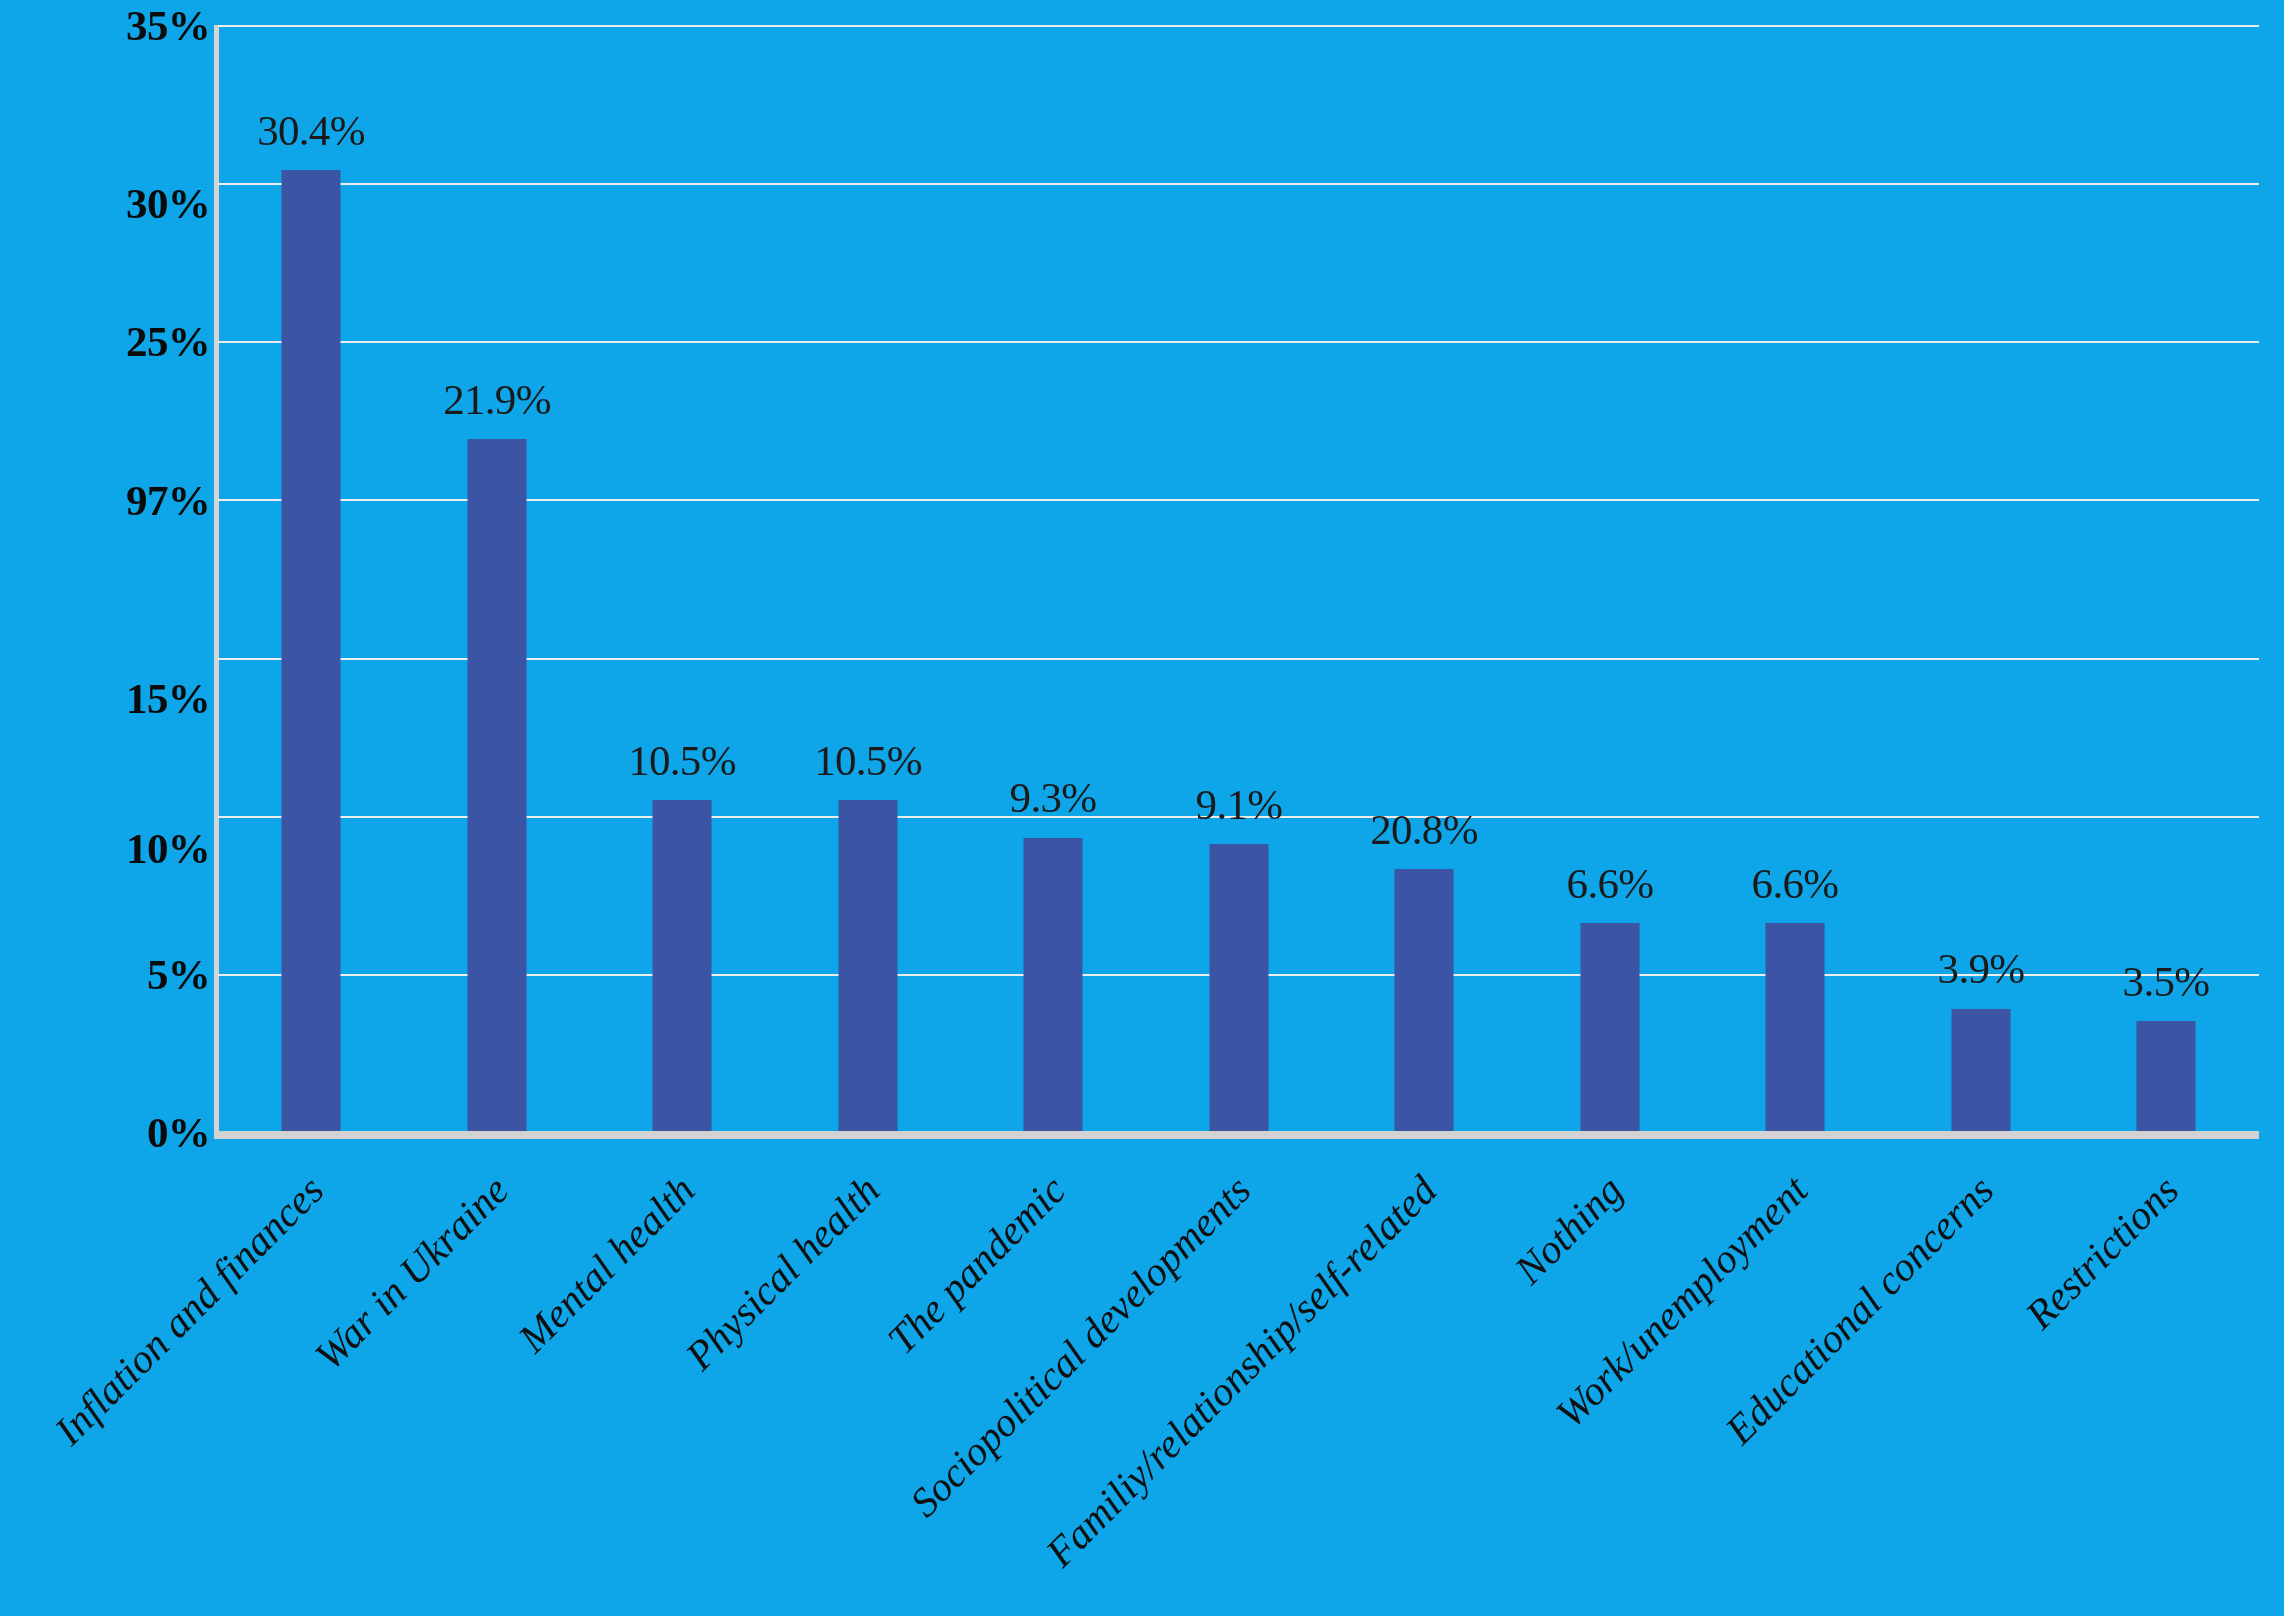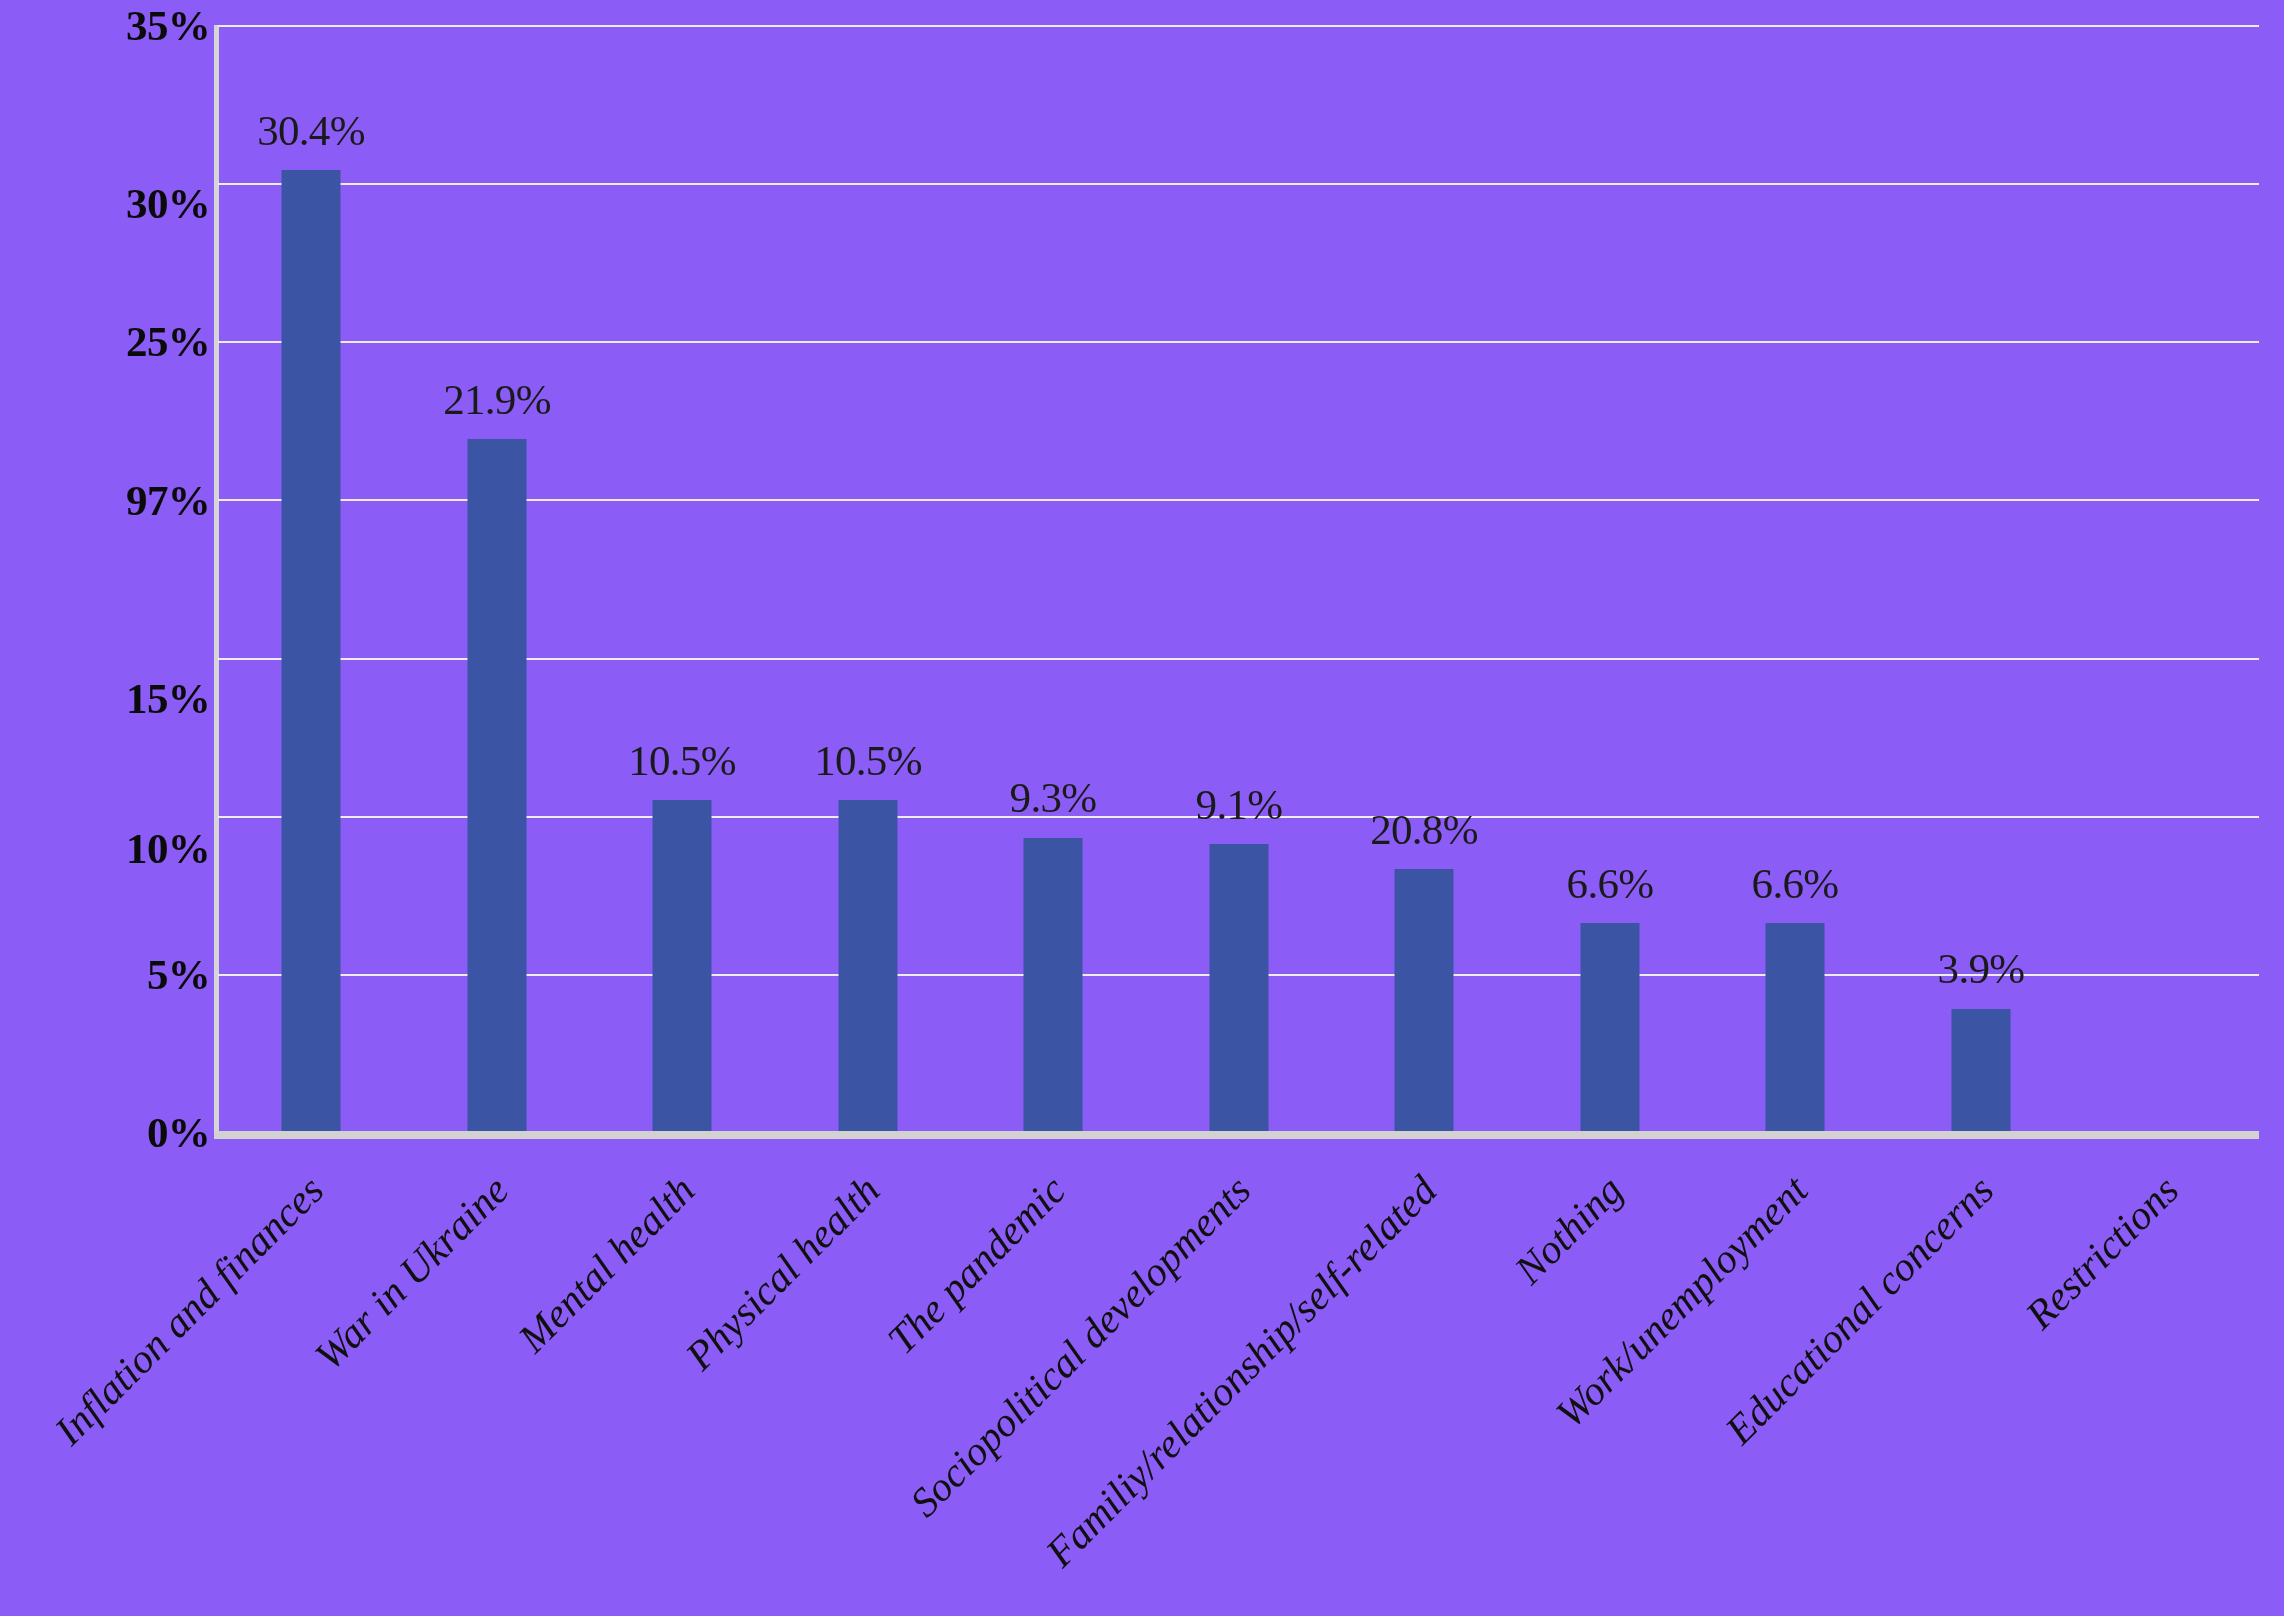--- a/index.html
+++ b/index.html
@@ -9,21 +9,21 @@
     background: #ffffff;
   }
   body {
     font-family: "Liberation Serif", "DejaVu Serif", serif;
   }
 
   #chart-root {
     position: relative;
     width: 2284px;
     height: 1617px;
-    background: #8b5cf6;
+    background: #0ea5e9;
     overflow: hidden;
   }
 
   
   
   .plot-area {
     position: absolute;
     left: 218px;
     top: 25px;
     width: 2041px;
@@ -177,20 +177,24 @@
         <div class="bar" title="Nothing 6.6%" style="height: 209px; background: rgb(59, 85, 164);"></div>
         <div class="bar-value" style="bottom: 224px;">6.6%</div>
       </div>
       <div class="bar-slot" style="left: 1484px; width: 186px;">
         <div class="bar" title="Work/unemployment 6.6%" style="height: 209px; background: rgb(59, 85, 164);"></div>
         <div class="bar-value" style="bottom: 224px;">6.6%</div>
       </div>
       <div class="bar-slot" style="left: 1670px; width: 186px;">
         <div class="bar" title="Educational concerns 3.9%" style="height: 123px; background: rgb(59, 85, 164);"></div>
         <div class="bar-value" style="bottom: 139px;">3.9%</div>
+      </div>
+      <div class="bar-slot" style="left: 1855px; width: 186px;">
+        <div class="bar" title="Restrictions 3.5%" style="height: 111px; background: rgb(59, 85, 164);"></div>
+        <div class="bar-value" style="bottom: 126px;">3.5%</div>
       </div>
     </div>
 
   <div class="axis-x-line"></div>
 
   <div id="cat-wrap">
       <div class="cat-label" style="left: 311px; transform: translateX(-100%) rotate(-45deg); transform-origin: 100% 0%;"><span class="cat-label-inner">Inflation and finances</span></div>
       <div class="cat-label" style="left: 496px; transform: translateX(-100%) rotate(-45deg); transform-origin: 100% 0%;"><span class="cat-label-inner">War in Ukraine</span></div>
       <div class="cat-label" style="left: 682px; transform: translateX(-100%) rotate(-45deg); transform-origin: 100% 0%;"><span class="cat-label-inner">Mental health</span></div>
       <div class="cat-label" style="left: 867px; transform: translateX(-100%) rotate(-45deg); transform-origin: 100% 0%;"><span class="cat-label-inner">Physical health</span></div>

